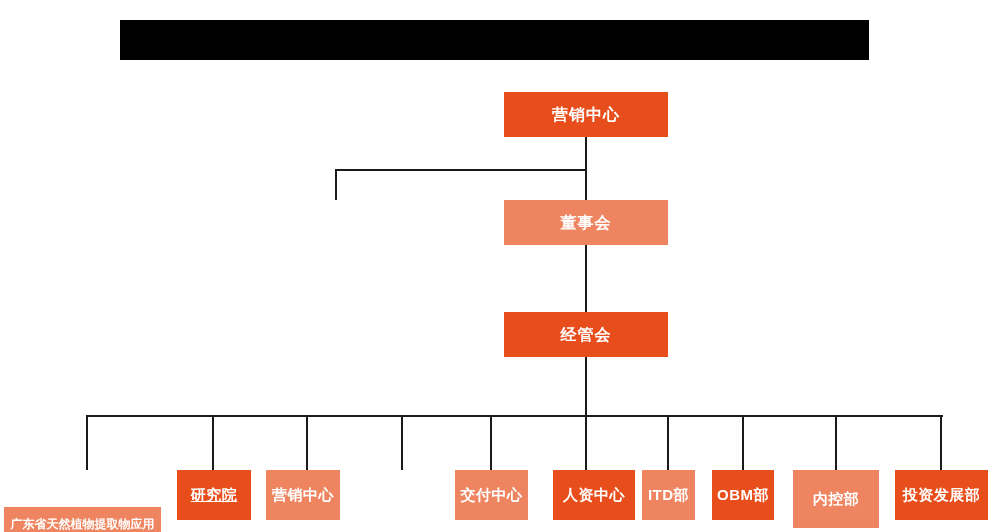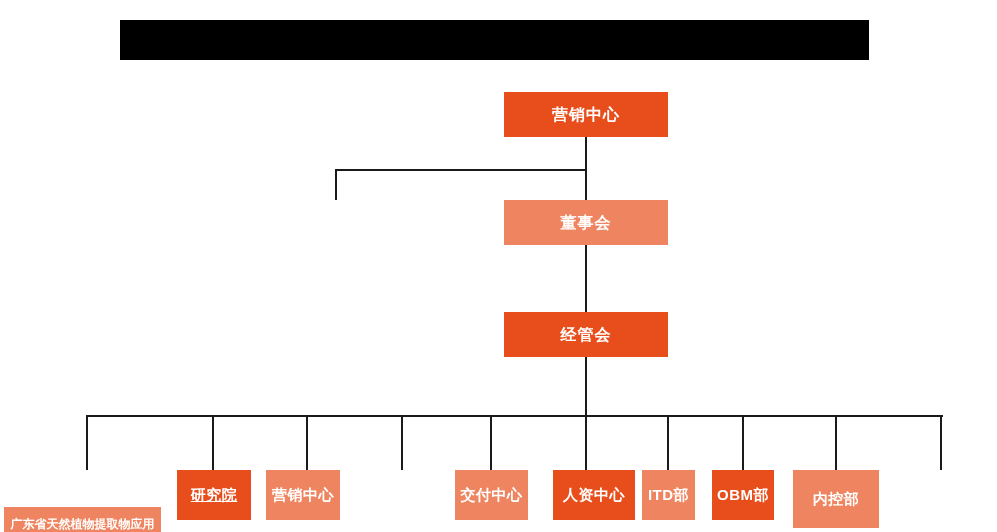--- a/index.html
+++ b/index.html
@@ -78,14 +78,15 @@
   <div class="node primary" style="left:504px; top:312px; width:164px; height:45px;">经管会</div>
 
   <div class="node secondary dept dept-long" style="left:4px; top:470px; width:157px; height:50px;">广东省天然植物提取物应用工程技术研究中心</div>
   <div class="node primary dept" style="left:177px; top:470px; width:74px; height:50px;text-decoration:underline;">研究院</div>
   <div class="node secondary dept" style="left:266px; top:470px; width:74px; height:50px;">营销中心</div>
   <div class="node secondary dept" style="left:455px; top:470px; width:73px; height:50px;text-align:right;">交付中心</div>
   <div class="node primary dept" style="left:545px; top:470px; width:82px; height:50px;margin-left:8px;">人资中心</div>
   <div class="node secondary dept" style="left:642px; top:470px; width:53px; height:50px;">ITD部</div>
   <div class="node primary dept" style="left:712px; top:470px; width:62px; height:50px;">OBM部</div>
   <div class="node secondary dept" style="left:793px; top:470px; width:86px; height:58px;">内控部</div>
+  <div class="node primary dept" style="left:895px; top:470px; width:93px; height:50px;">投资发展部</div>
 
 </div>
 
 </body></html>

